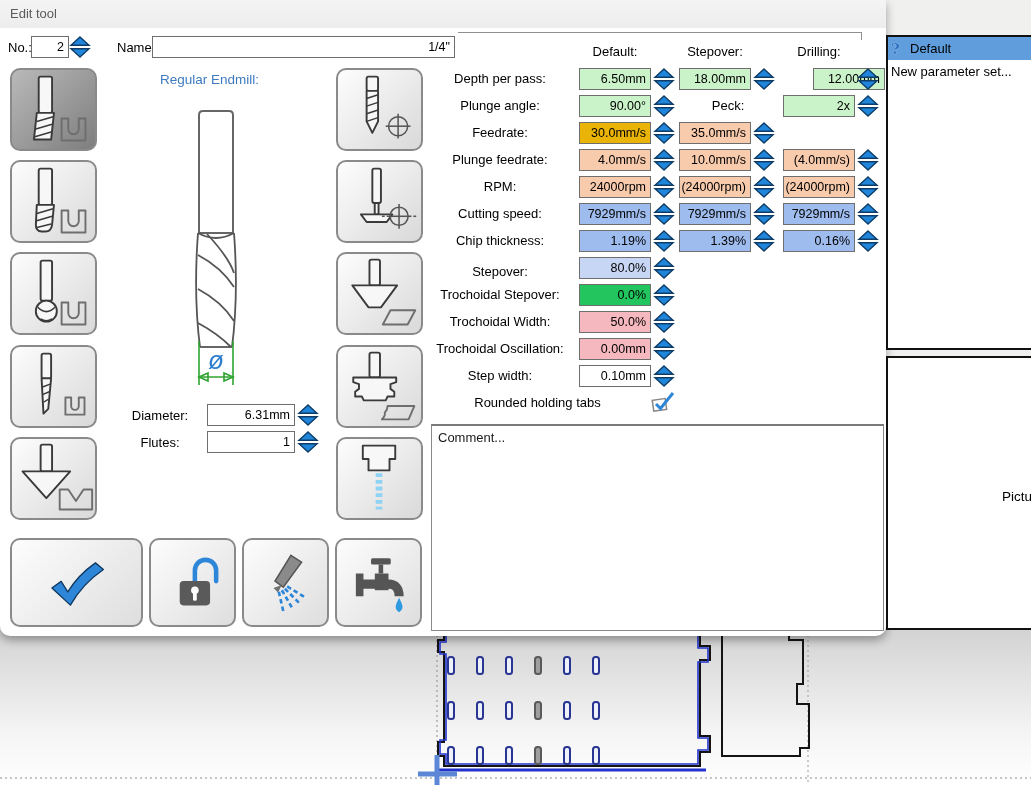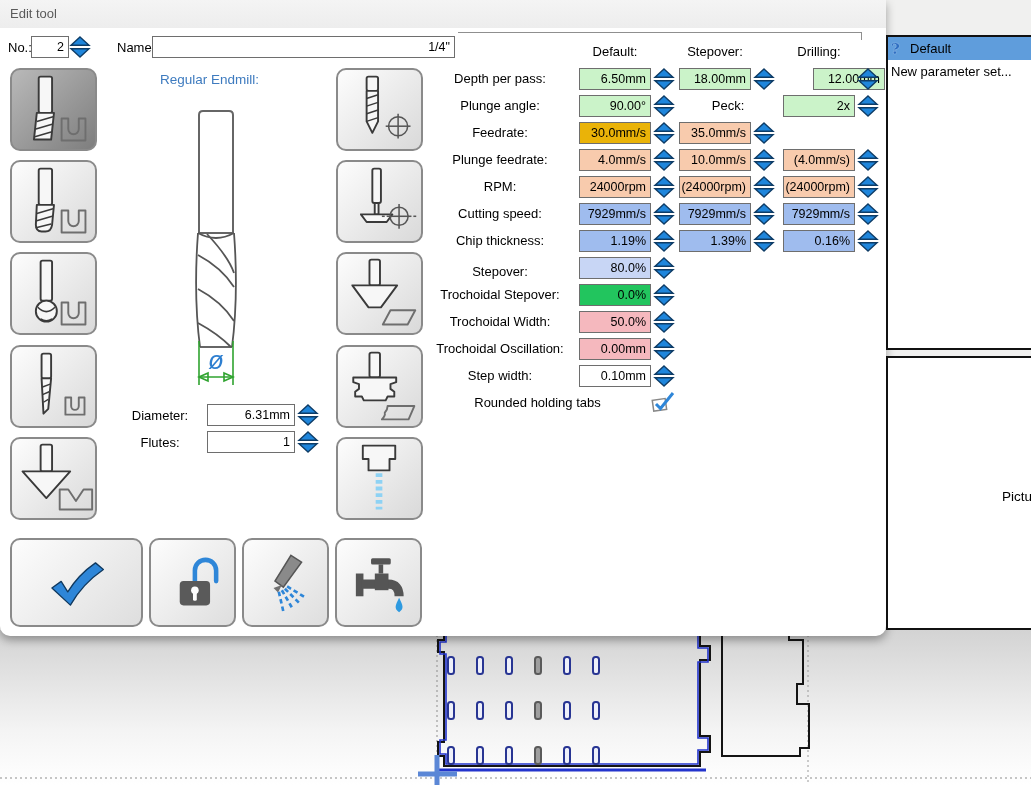--- a/index.html
+++ b/index.html
@@ -440,20 +440,21 @@
       </div>
 
     <span class="lbl rt" style="left:430px;top:395px;width:215px;">Rounded holding tabs</span>
     <svg style="position:absolute;left:649px;top:391px;" width="26" height="22" viewBox="0 0 26 22">
       <g transform="rotate(-8 13 14)">
           <rect x="4" y="8" width="13" height="11" fill="#fff" stroke="#888" stroke-width="1.5"></rect>
         </g>
       <path d="M7,13 l4.5,4.5 L24,2" stroke="#2e86d8" stroke-width="3" fill="none"></path>
     </svg>
 
+    <textarea id="comment" placeholder="Comment..." style=""></textarea>
 
     <div class="abtn" style="left:10px;width:133px;">
       <svg viewBox="0 0 100 85">
         <path d="M12,50 L26,40 L36,56 Q52,30 78,12 L90,22 Q58,44 40,76 Z" fill="#2e86d8" stroke="#10395f" stroke-width="2" stroke-linejoin="round"></path>
       </svg>
     </div>
     <div class="abtn" style="left:149px;width:87px;">
       <svg viewBox="0 0 87 85">
         <path d="M46,40 V26 a14 14 0 0 1 28 0 V40" fill="none" stroke="#2e86d8" stroke-width="6" stroke-linecap="round"></path>
         <rect x="26" y="40" width="40" height="32" rx="5" fill="#5a5a5a"></rect>

